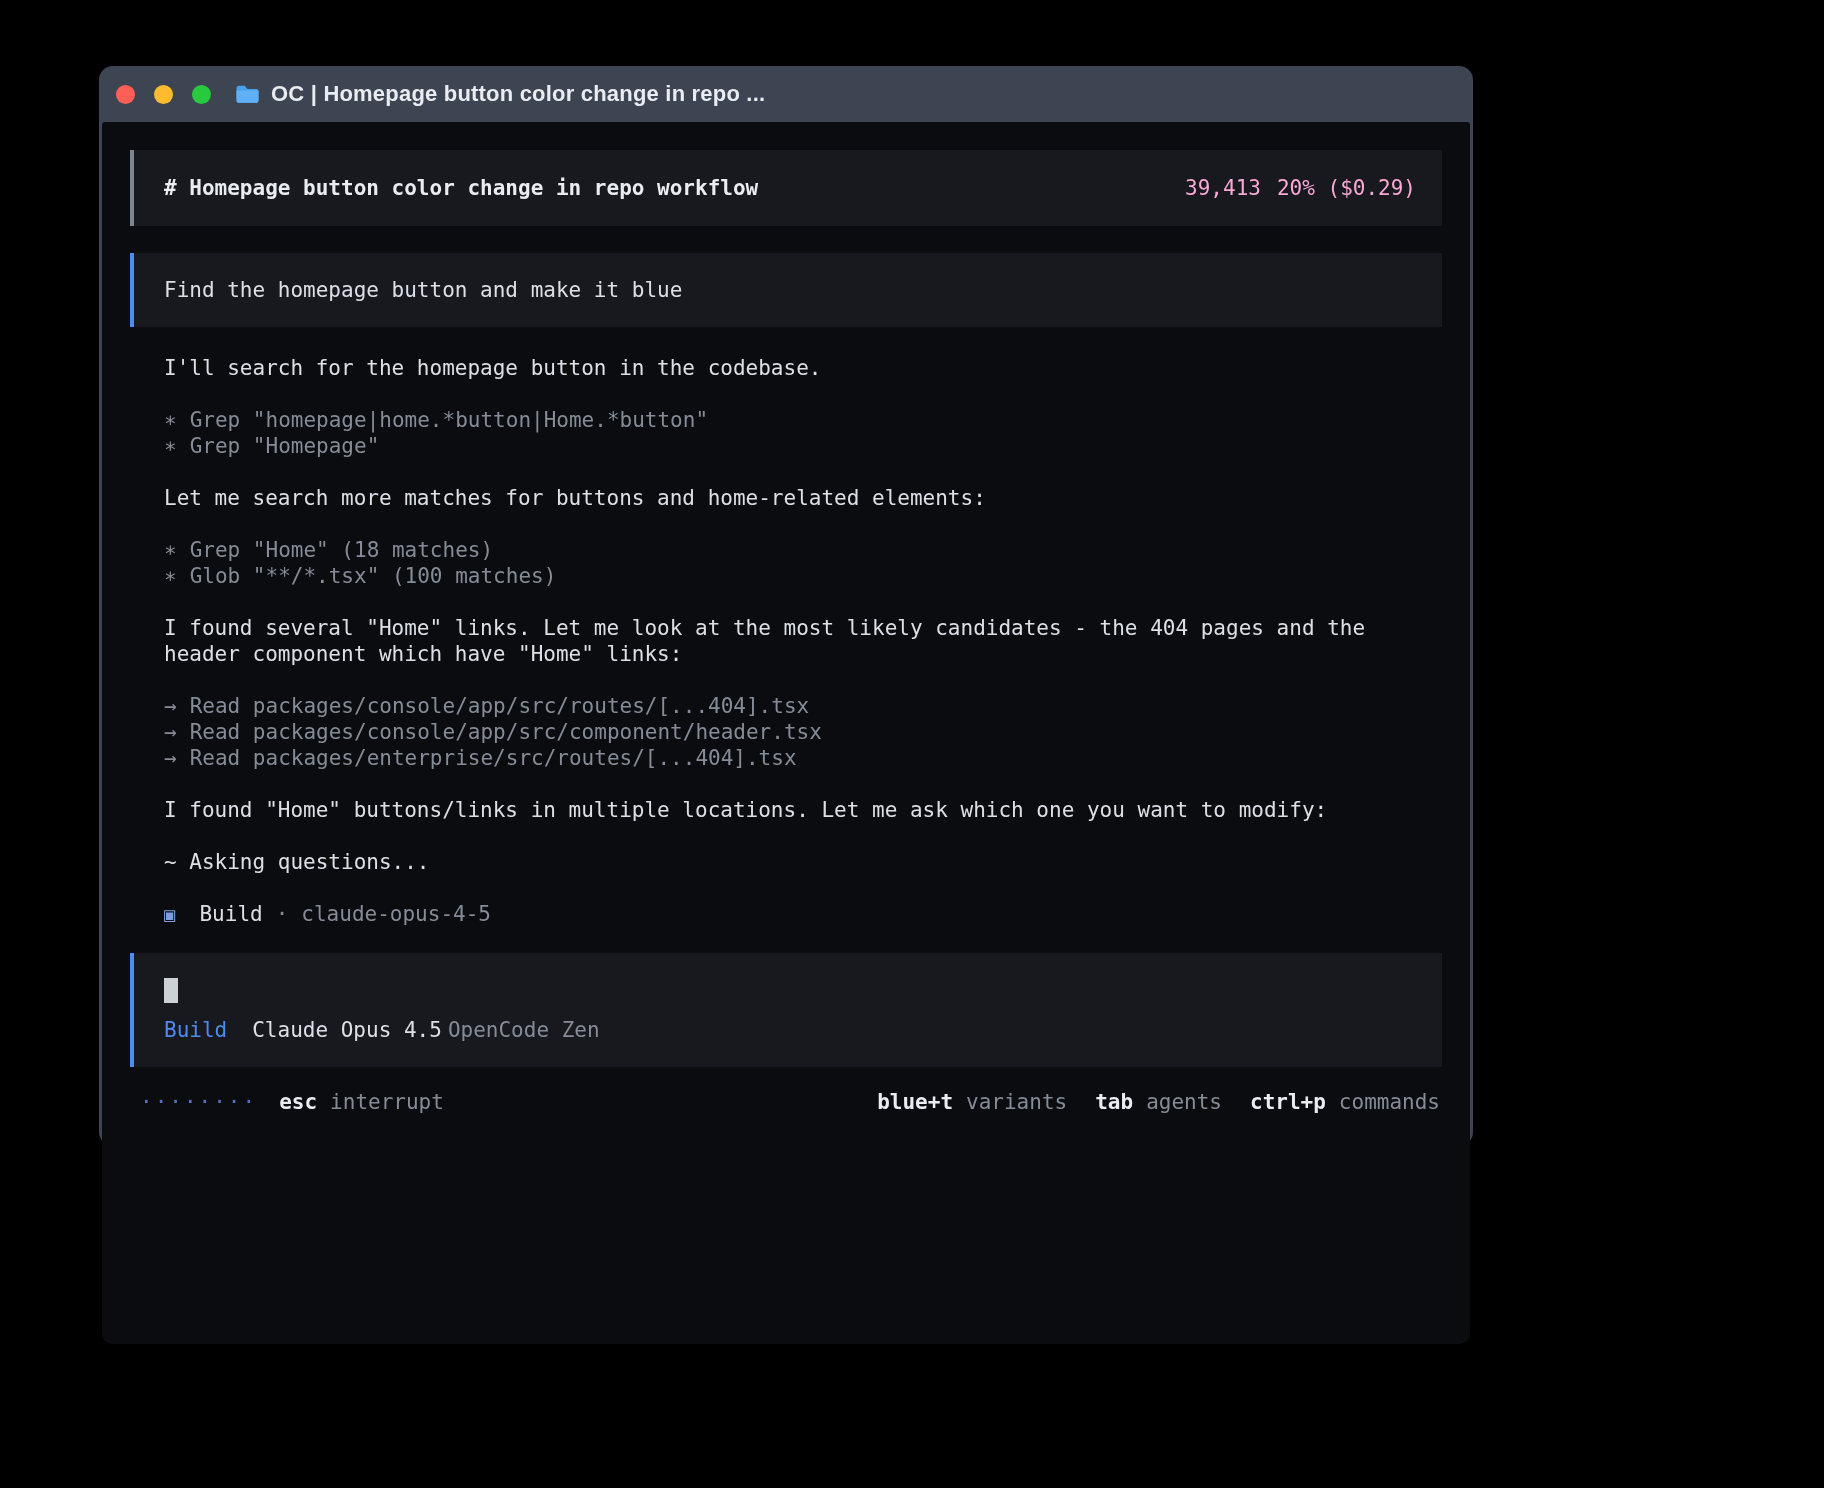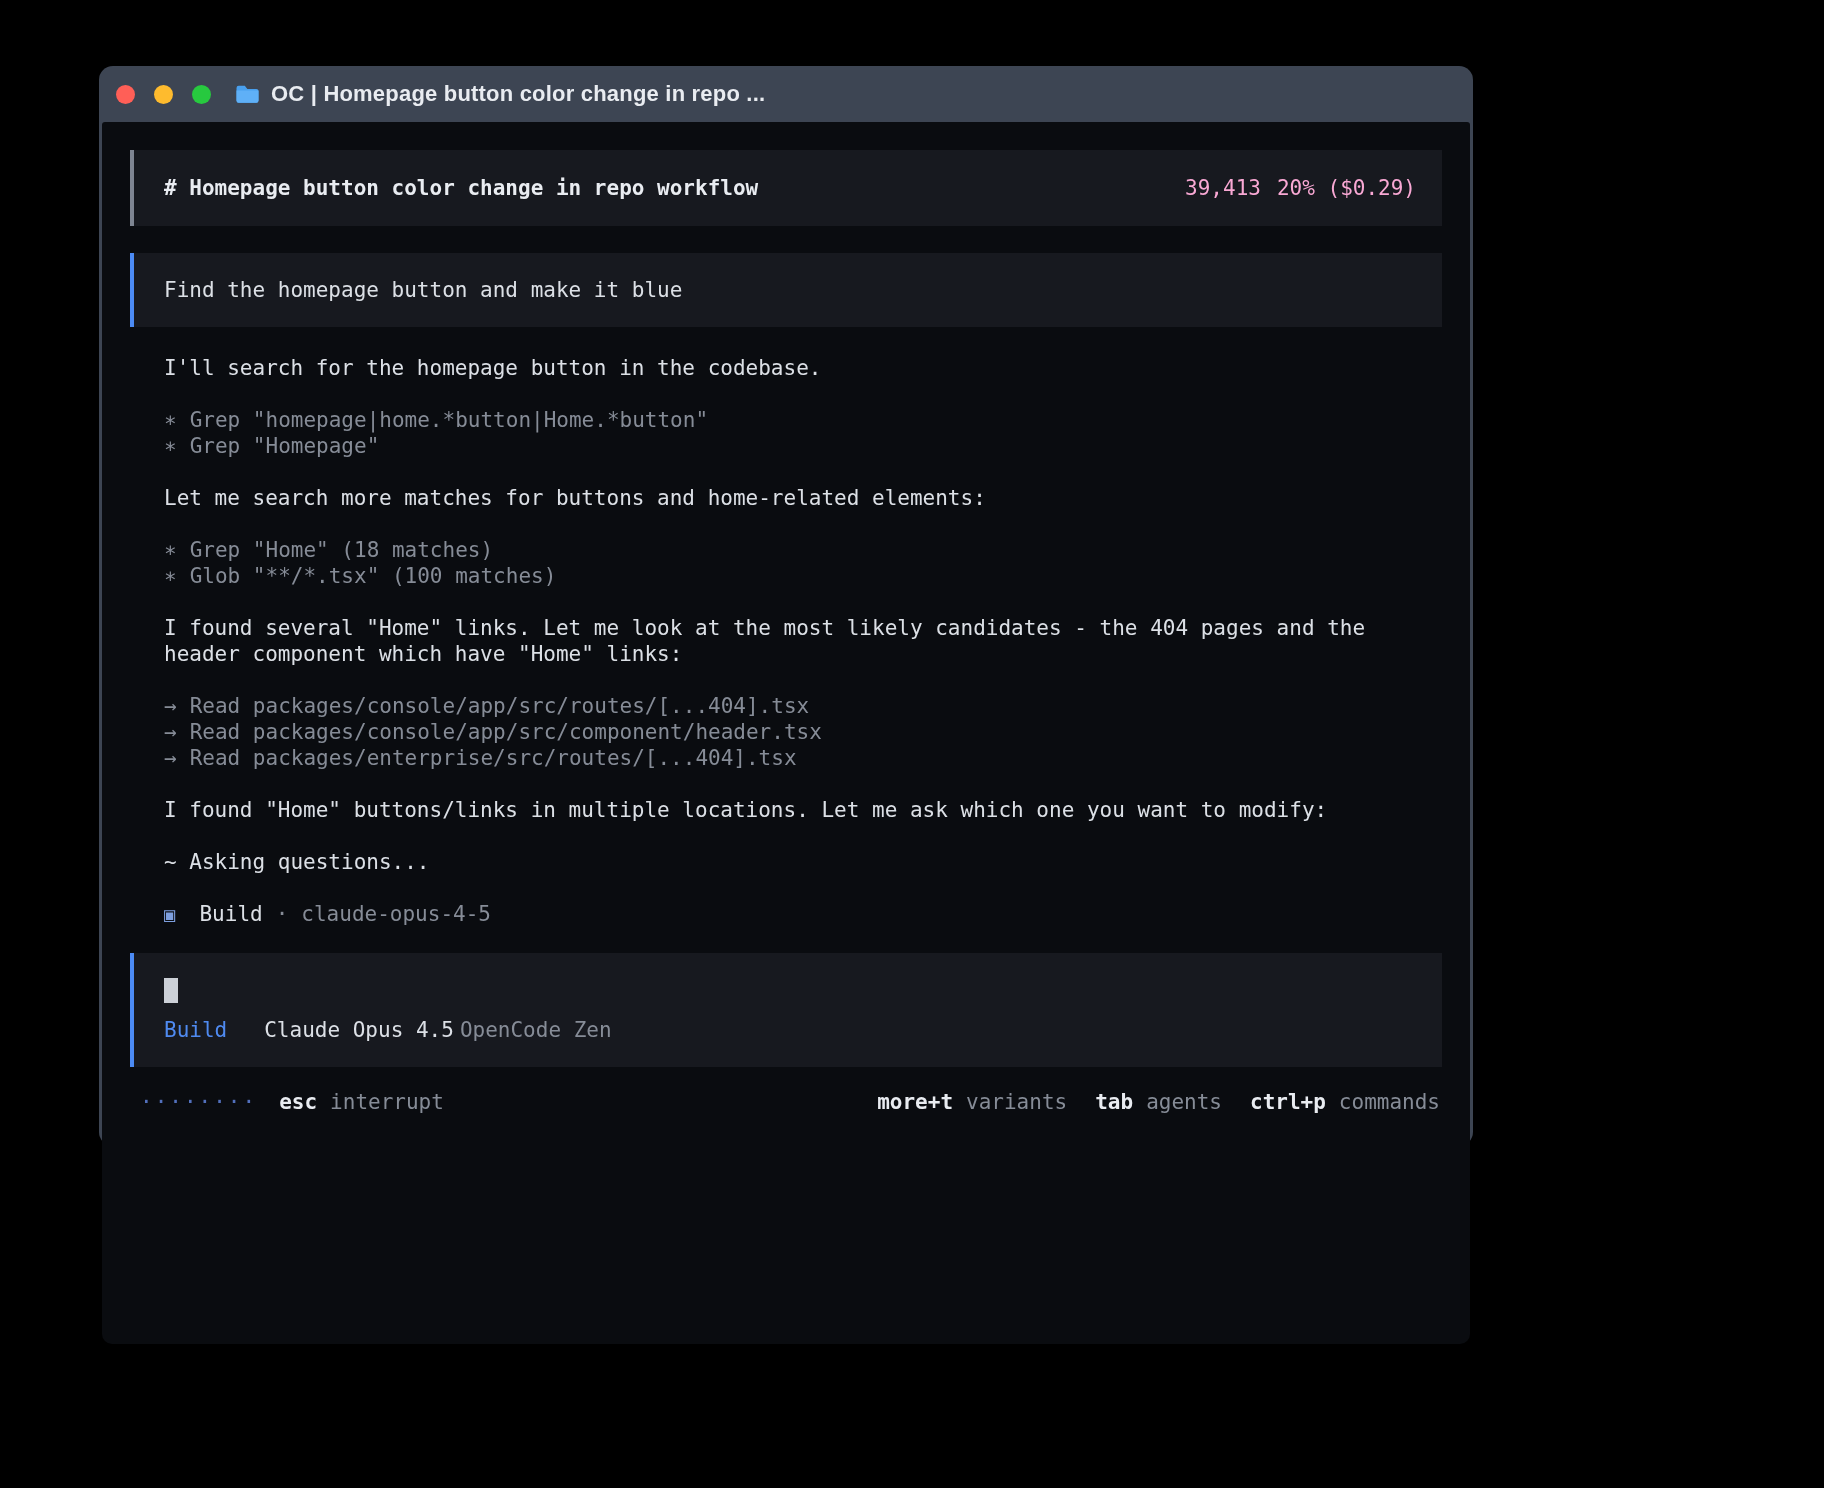--- a/index.html
+++ b/index.html
@@ -82,21 +82,21 @@
   .agent-model { color:#868c97; }
 
   .input-block {
     border-color:#4c8bf5;
     padding:24px 26px 24px 30px;
   }
   .cursor-line { height:26px; display:flex; align-items:center; }
   .cursor { display:inline-block; width:14px; height:25px; background:#ccd0d7; }
   .mode-line { margin-top:14px; display:flex; align-items:baseline; white-space:nowrap; }
   .mode-name { color:#4f8af0; }
-  .model-name { color:#dce0e6; margin-left:37px; }
+  .model-name { color:#dce0e6; margin-left:25px; }
   .provider-name { color:#868c97; margin-left:6px; }
 
   .footer {
     display:flex; justify-content:space-between; align-items:center;
     padding:22px 2px 0 10px;
   }
   .footer-left { display:flex; align-items:center; gap:22px; }
   .spinner { color:#5270bd; letter-spacing:2px; }
   .key { color:#e9ecf1; font-weight:700; }
   .hint { color:#868c97; }
@@ -210,21 +210,21 @@
       <div class="footer">
         <div class="footer-left">
           <span class="spinner">········</span>
           <span class="hint-pair">
             <span class="key">esc</span>
             <span class="hint">interrupt</span>
           </span>
         </div>
         <div class="footer-right">
           <span class="hint-pair">
-            <span class="key">more+t</span>
+            <span class="key">blue+t</span>
             <span class="hint">variants</span>
           </span>
           <span class="hint-pair">
             <span class="key">tab</span>
             <span class="hint">agents</span>
           </span>
           <span class="hint-pair">
             <span class="key">ctrl+p</span>
             <span class="hint">commands</span>
           </span>

